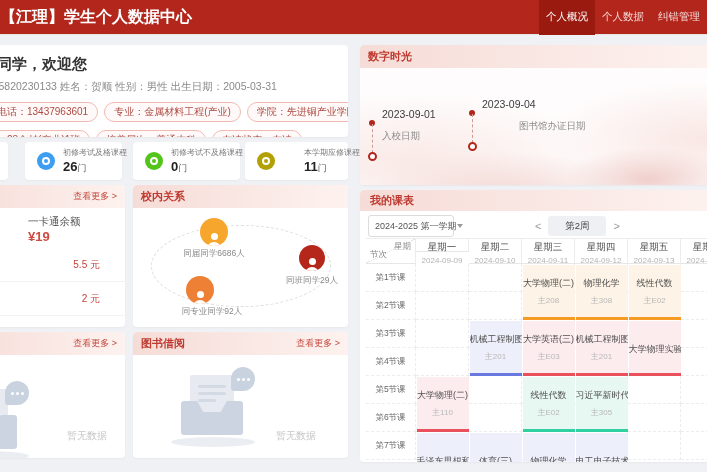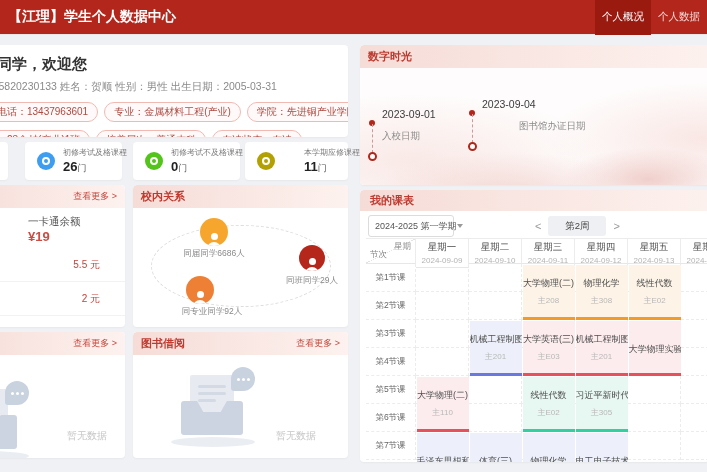--- a/index.html
+++ b/index.html
@@ -1,21 +1,21 @@
 <!DOCTYPE html>
 <html><head>
 <meta charset="utf-8">
 <style>
   * { margin:0; padding:0; box-sizing:border-box; }
   html,body { width:707px; height:472px; overflow:hidden; }
   body { position:relative; background:#f0f1f5; font-family:"Liberation Sans", sans-serif; }
 
   
   .topbar { position:absolute; left:0; top:0; width:707px; height:35px; background:#b3261c; display:flex; align-items:center; justify-content:space-between; border-bottom:1px solid #e6e6e6; }
-  .topbar-title { color:#fff; font-size:14px; font-weight:bold; padding-left:8px; white-space:nowrap; }
+  .topbar-title { color:#fff; font-size:16px; font-weight:bold; white-space:nowrap; }
   .topnav { display:flex; height:35px; }
   .topnav .nav-item { width:56px; height:35px; display:flex; align-items:center; justify-content:center; color:#f6d9d6; font-size:10.5px; cursor:pointer; white-space:nowrap; }
   .topnav .nav-item.active { background:#9a1a0f; color:#fff; }
 
   
   .card { position:absolute; background:#fff; border-radius:4px; box-shadow:0 1px 2px rgba(0,0,0,.04); }
   .card-header { height:23px; display:flex; align-items:center; justify-content:space-between; padding:0 8px; background:linear-gradient(90deg,#f6dcd7,#fdf2ef); border-radius:4px 4px 0 0; }
   .card-title { font-size:11px; font-weight:bold; color:#bf3a30; white-space:nowrap; }
   .view-more { font-size:9px; color:#c4483d; cursor:pointer; white-space:nowrap; }
 
@@ -106,20 +106,21 @@
   .course-room { font-size:8px; color:#b8b8b8; margin-top:5px; }
 </style>
 </head>
 <body>
 
 <div class="topbar">
   <div class="topbar-title">【江理】学生个人数据中心</div>
   <div class="topnav" id="topnav">
       <div class="nav-item active">个人概况</div>
       <div class="nav-item">个人数据</div>
+      <div class="nav-item">纠错管理</div>
     </div>
 </div>
 
 <div class="card welcome">
   <div class="welcome-title">贺顺同学，欢迎您</div>
   <div class="welcome-info">学号：5820230133  姓名：贺顺  性别：男性  出生日期：2005-03-31</div>
   <div class="tag-row" id="tagRow1"><div class="tag" style="display: inline-block;">联系电话：13437963601</div><div class="tag" style="display: inline-block;">专业：金属材料工程(产业)</div><div class="tag" style="display: inline-block;">学院：先进铜产业学院（鹰潭）</div></div>
   <div class="tag-row" id="tagRow2"><div class="tag" style="display: inline-block;">班级：23金材(产业)1班</div><div class="tag" style="display: inline-block;">培养层次：普通本科</div><div class="tag" style="display: inline-block;">在读状态：在读</div></div>
 </div>
 
@@ -274,21 +275,21 @@
       <span class="week-arrow">&lt;</span>
       <div class="week-pill">第2周</div>
       <span class="week-arrow">&gt;</span>
     </div>
   </div>
   <div class="tt-grid" id="ttGrid">
       <div class="tt-hcell" style="left: 0px; top: 0px; width: 50px; height: 26px; background: linear-gradient(to right bottom, rgb(255, 255, 255) 49.4%, rgb(227, 227, 227) 49.4%, rgb(227, 227, 227) 50.6%, rgb(255, 255, 255) 50.6%);">
         <div class="tt-corner-top">星期</div>
         <div class="tt-corner-bottom">节次</div>
       </div>
-      <div class="tt-hcell" style="left: 50px; top: 0px; width: 53px; height: 30px;">
+      <div class="tt-hcell" style="left: 50px; top: 0px; width: 53px; height: 14px;">
         <div class="tt-day">星期一</div>
         <div class="tt-date">2024-09-09</div>
       </div>
       <div class="tt-hcell" style="left: 103px; top: 0px; width: 53px; height: 26px;">
         <div class="tt-day">星期二</div>
         <div class="tt-date">2024-09-10</div>
       </div>
       <div class="tt-hcell" style="left: 156px; top: 0px; width: 53px; height: 26px;">
         <div class="tt-day">星期三</div>
         <div class="tt-date">2024-09-11</div>

